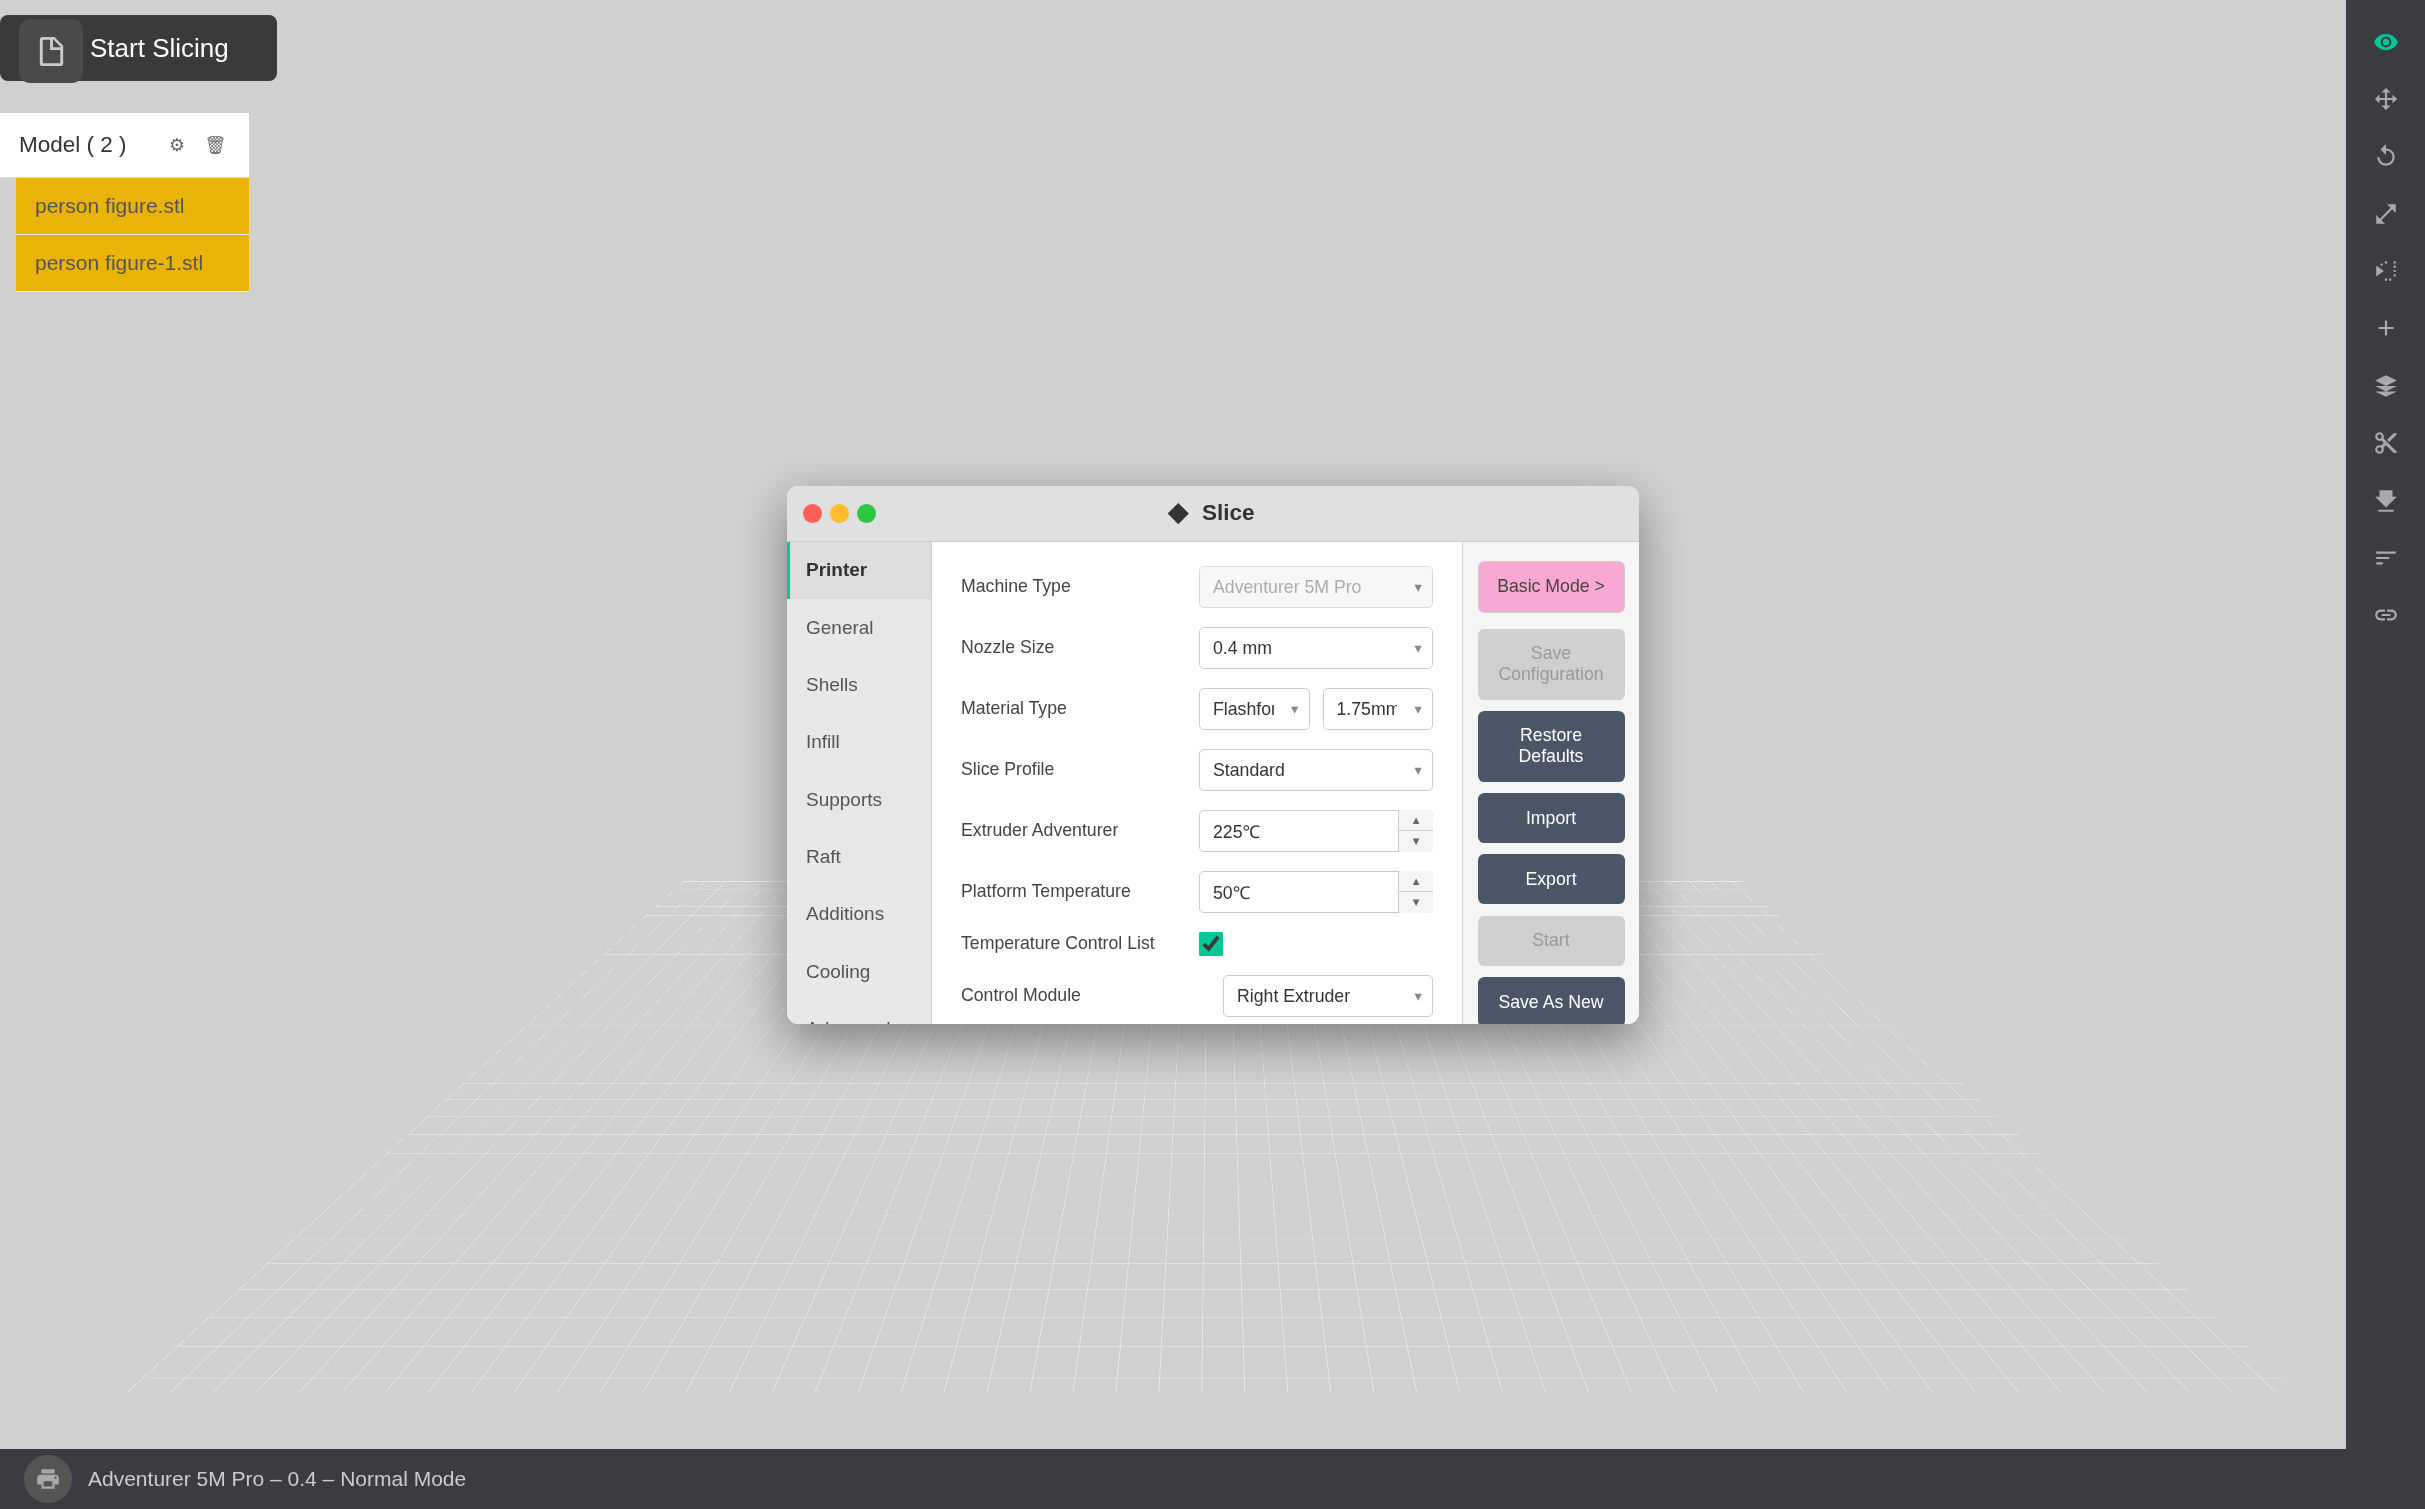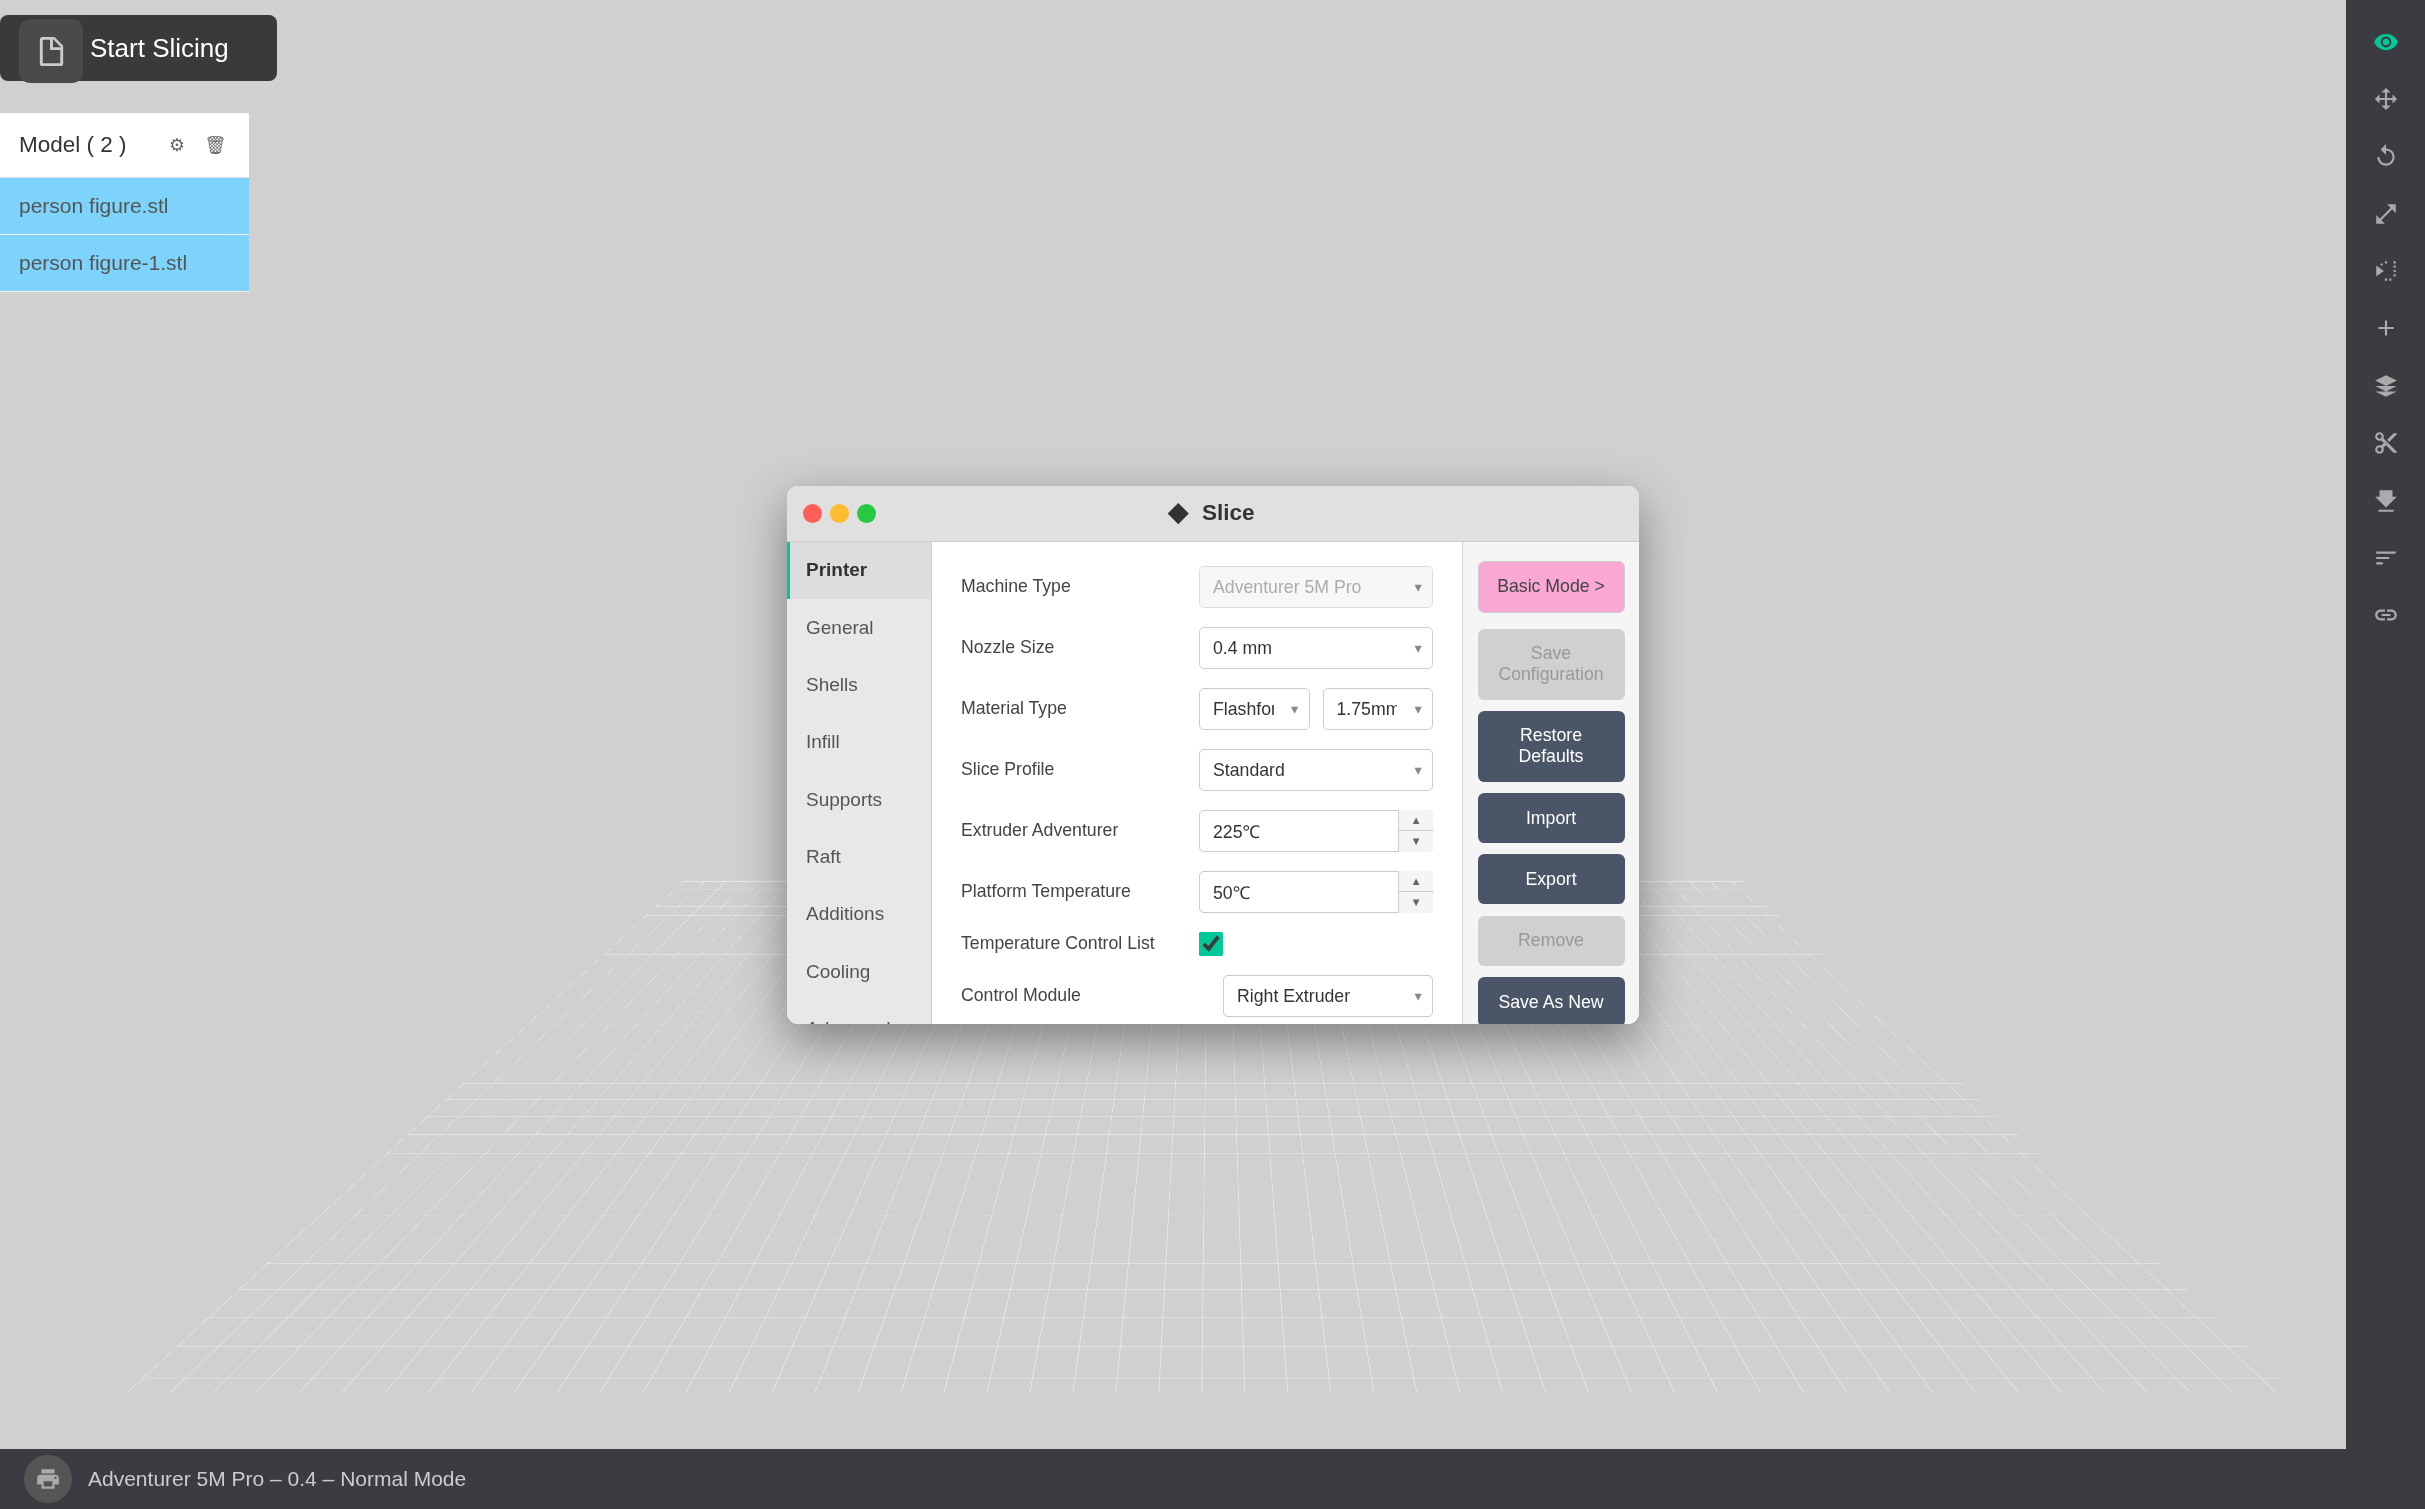--- a/index.html
+++ b/index.html
@@ -102,21 +102,22 @@
       height: 29px;
       display: flex;
       align-items: center;
       justify-content: center;
       cursor: pointer;
       color: #666;
       font-size: 17.7px;
     }
 
     .model-files {
-      background: #7dd3fc;
+      background: #eab308;
+      margin-left: 16px;
     }
 
     .model-file-item {
       padding: 16px 19px;
       font-size: 21px;
       color: #555;
       border-bottom: 0.8px solid #f0f0f0;
       cursor: pointer;
     }
 
@@ -645,21 +646,21 @@
         </div>
 
       </div>
 
       <div class="modal-right">
         <button class="basic-mode-btn">Basic Mode &gt;</button>
         <button class="modal-right-btn btn-disabled">Save Configuration</button>
         <button class="modal-right-btn btn-dark">Restore Defaults</button>
         <button class="modal-right-btn btn-dark">Import</button>
         <button class="modal-right-btn btn-dark">Export</button>
-        <button class="modal-right-btn btn-disabled">Remove</button>
+        <button class="modal-right-btn btn-disabled">Start</button>
         <button class="modal-right-btn btn-dark">Save As New</button>
         <div class="modal-right-spacer"></div>
 
       </div>
 
     </div>
   </div>
 </div>
 
 

